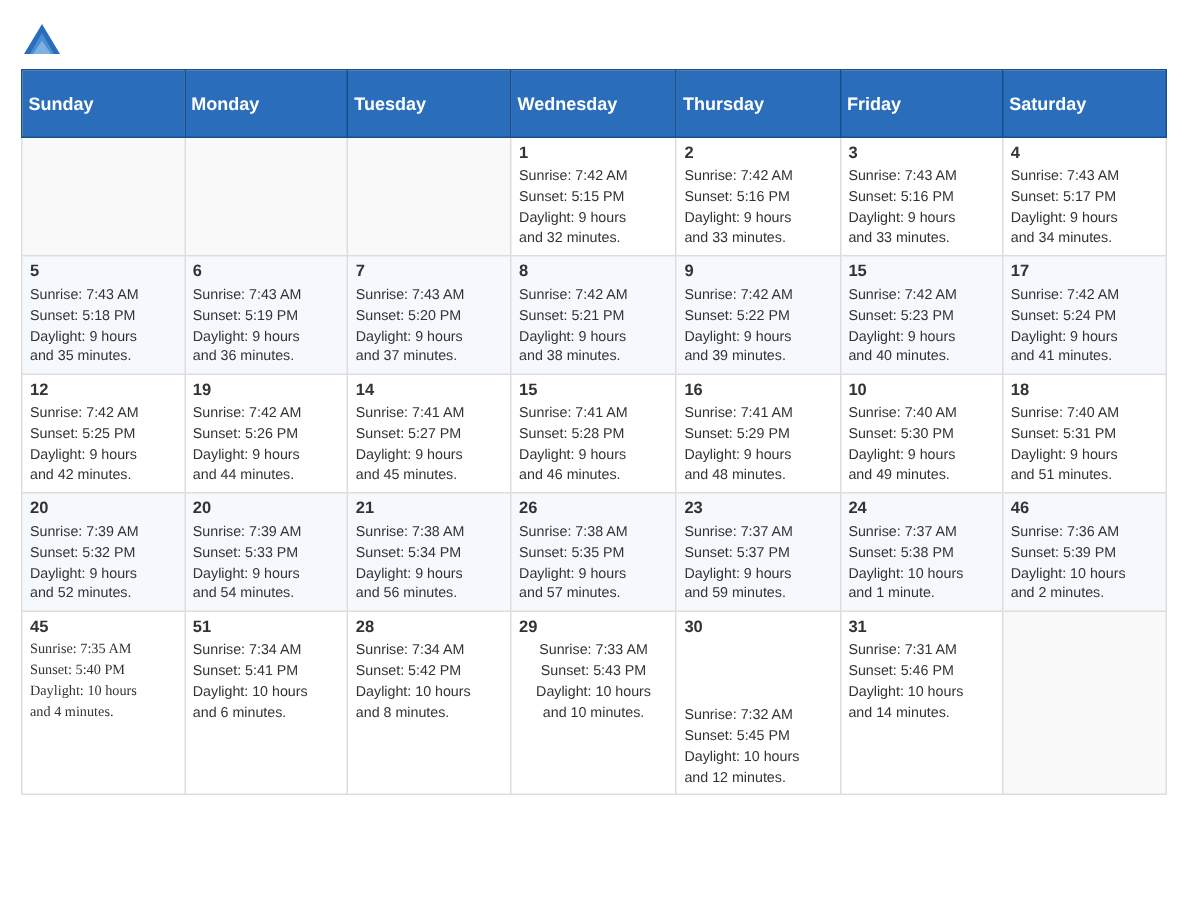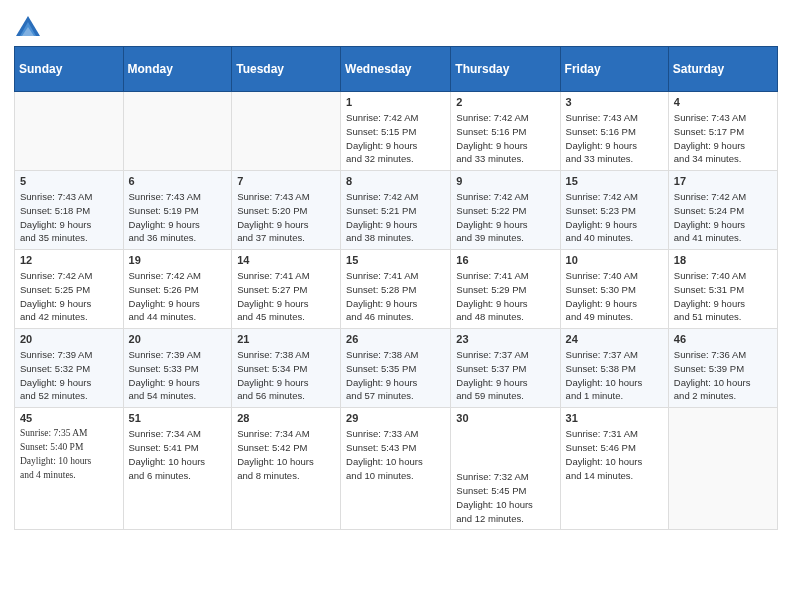--- a/index.html
+++ b/index.html
@@ -343,21 +343,21 @@
           </td>
           <td>
             <div class="day-number">28</div>
             <div class="day-info" style="white-space: pre-line;">Sunrise: 7:34 AM
 Sunset: 5:42 PM
 Daylight: 10 hours
 and 8 minutes.</div>
           </td>
           <td>
             <div class="day-number">29</div>
-            <div class="day-info" style="white-space: pre-line;">Sunrise: 7:33 AM
+            <div class="day-info" style="white-space: pre-line; text-align: center;">Sunrise: 7:33 AM
 Sunset: 5:43 PM
 Daylight: 10 hours
 and 10 minutes.</div>
           </td>
           <td>
             <div class="day-number">30</div>
             <div class="day-info" style="white-space: pre-line; margin-top: 46px;">Sunrise: 7:32 AM
 Sunset: 5:45 PM
 Daylight: 10 hours
 and 12 minutes.</div>

